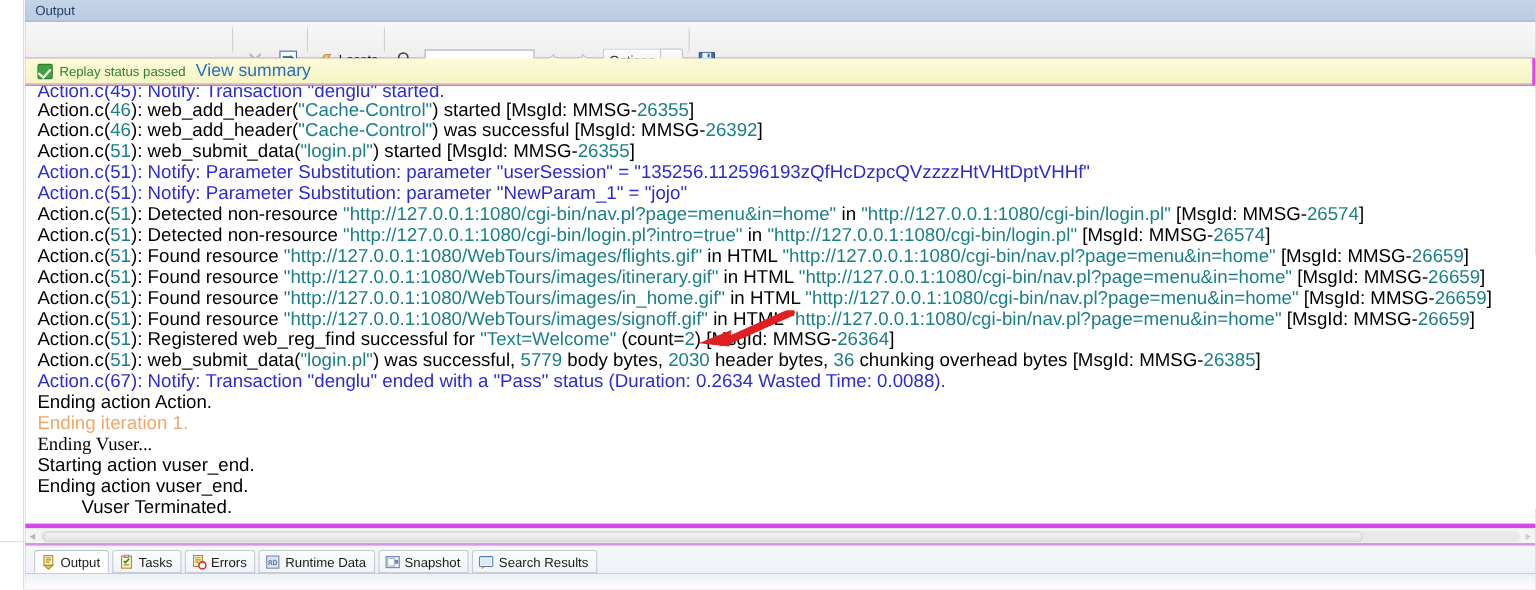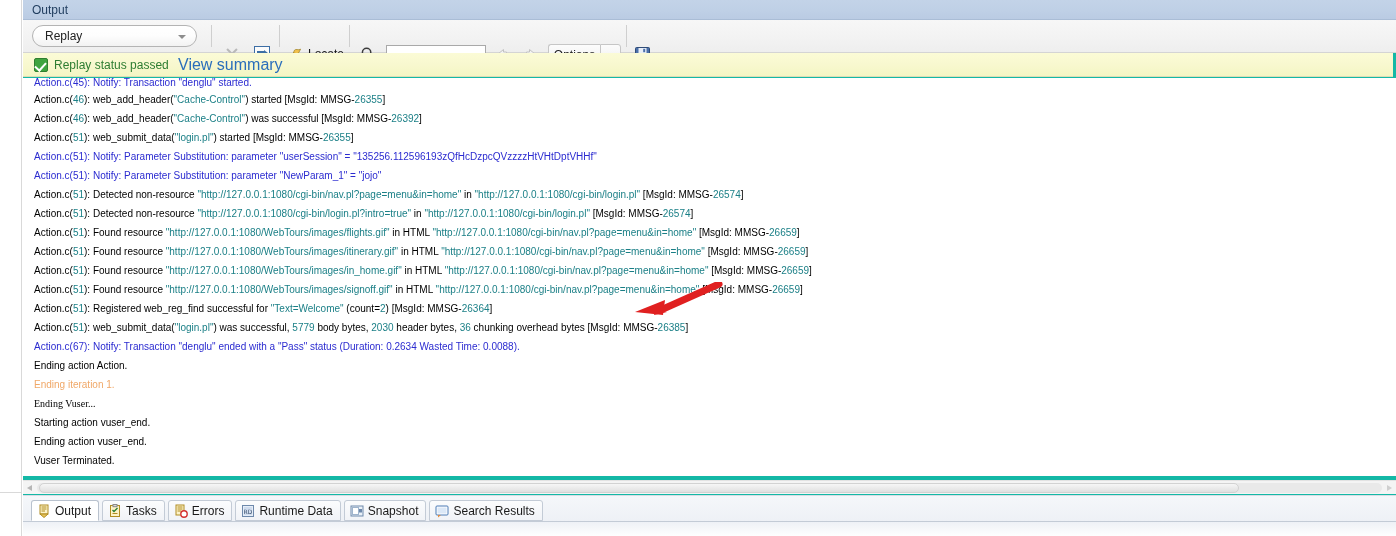--- a/index.html
+++ b/index.html
@@ -23,21 +23,21 @@
     box-sizing: border-box;
   }
   .gutter-bottom-line {
     position: absolute; left: 0; top: 492px;
     width: 22px; height: 1px;
     background: #d9d9d9;
   }
   .panel {
     position: absolute; left: 23px; top: 0;
     width: 1373px; height: 536px;
-    background: #14b8a6;
+    background: #d946ef;
   }
   
   .titlebar {
     position: absolute; left: 0; top: 0;
     width: 1373px; height: 20px;
     background: linear-gradient(to bottom,#c3d3e8 0%, #bfd0e6 55%, #bacbe3 100%);
     border-bottom: 1px solid #aabdd6;
     box-sizing: border-box;
   }
   .titlebar .title {
@@ -229,21 +229,21 @@
     position: absolute; left: 0; top: 78px;
     width: 1373px; height: 398px;
     background: #ffffff;
     overflow: hidden;
   }
   .logline {
     position: absolute;
     left: 11px;
     height: 19px;
     line-height: 19px;
-    font-size: 10px;
+    font-size: 17px;
     white-space: nowrap;
     color: #000000;
     font-family: "Liberation Sans", sans-serif;
   }
   .logline.clip-top { overflow: hidden; }
   .c-black  { color: #000000; }
   .c-blue   { color: #2b2bd0; }
   .c-teal   { color: #1a7f86; }
   .c-orange { color: #f0a868; }
 
@@ -347,24 +347,20 @@
   <div class="gutter-bottom-line"></div>
 
   <div class="panel">
 
     <div class="titlebar">
       <div class="title">Output</div>
     </div>
 
     <div class="toolbar">
 
-      <div class="combo">
-        <span class="combo-text">Replay</span>
-        <span class="combo-arrow"></span>
-      </div>
 
       <div class="tb-sep" style="left:188px;"></div>
 
       <div class="icon-close-x"></div>
 
       <div class="icon-wrapbox">
         <span class="wa"></span>
         <span class="wb"></span>
         <span class="wc"></span>
       </div>
@@ -444,21 +440,21 @@
         <div class="logline" style="top: 183px;"><span class="c-black">Action.c(</span><span class="c-teal">51</span><span class="c-black">): Found resource </span><span class="c-teal">"http://127.0.0.1:1080/WebTours/images/in_home.gif"</span><span class="c-black"> in HTML </span><span class="c-teal">"http://127.0.0.1:1080/cgi-bin/nav.pl?page=menu&amp;in=home"</span><span class="c-black">      [MsgId: MMSG-</span><span class="c-teal">26659</span><span class="c-black">]</span></div>
         <div class="logline" style="top: 202px;"><span class="c-black">Action.c(</span><span class="c-teal">51</span><span class="c-black">): Found resource </span><span class="c-teal">"http://127.0.0.1:1080/WebTours/images/signoff.gif"</span><span class="c-black"> in HTML </span><span class="c-teal">"http://127.0.0.1:1080/cgi-bin/nav.pl?page=menu&amp;in=home"</span><span class="c-black">       [MsgId: MMSG-</span><span class="c-teal">26659</span><span class="c-black">]</span></div>
         <div class="logline" style="top: 221px;"><span class="c-black">Action.c(</span><span class="c-teal">51</span><span class="c-black">): Registered web_reg_find successful for </span><span class="c-teal">"Text=Welcome"</span><span class="c-black"> (count=</span><span class="c-teal">2</span><span class="c-black">)</span><span class="c-black">     [MsgId: MMSG-</span><span class="c-teal">26364</span><span class="c-black">]</span></div>
         <div class="logline" style="top: 240px;"><span class="c-black">Action.c(</span><span class="c-teal">51</span><span class="c-black">): web_submit_data(</span><span class="c-teal">"login.pl"</span><span class="c-black">) was successful, </span><span class="c-teal">5779</span><span class="c-black"> body bytes, </span><span class="c-teal">2030</span><span class="c-black"> header bytes, </span><span class="c-teal">36</span><span class="c-black"> chunking overhead bytes</span><span class="c-black">   [MsgId: MMSG-</span><span class="c-teal">26385</span><span class="c-black">]</span></div>
         <div class="logline" style="top: 259px;"><span class="c-blue">Action.c(67): Notify: Transaction "denglu" ended with a "Pass" status (Duration: 0.2634 Wasted Time: 0.0088).</span></div>
         <div class="logline" style="top: 278px;"><span class="c-black">Ending action Action.</span></div>
         <div class="logline" style="top: 297px;"><span class="c-orange">Ending iteration 1.</span></div>
         <div class="logline" style="top: 316px; font-family: Liberation Serif, serif;"><span class="c-black">Ending Vuser...</span></div>
         <div class="logline" style="top: 335px;"><span class="c-black">Starting action vuser_end.</span></div>
         <div class="logline" style="top: 354px;"><span class="c-black">Ending action vuser_end.</span></div>
-        <div class="logline" style="top: 373px;"><span class="c-black">Vuser Terminated.</span></div>
+        <div class="logline" style="top: 373px; margin-left: 40px;"><span class="c-black">Vuser Terminated.</span></div>
       </div>
 
     <div class="red-arrow">
       <svg width="100" height="40" viewBox="0 0 100 40">
         <path d="M97 3 L36 28 L44 30 L31 33 L34 22 L38 26 Z" fill="#e02020"></path>
         <path d="M96 2 L40 27" stroke="#e02020" stroke-width="7" stroke-linecap="round"></path>
         <path d="M12 30 L42 18 L40 33 Z" fill="#e02020"></path>
       </svg>
     </div>
 

